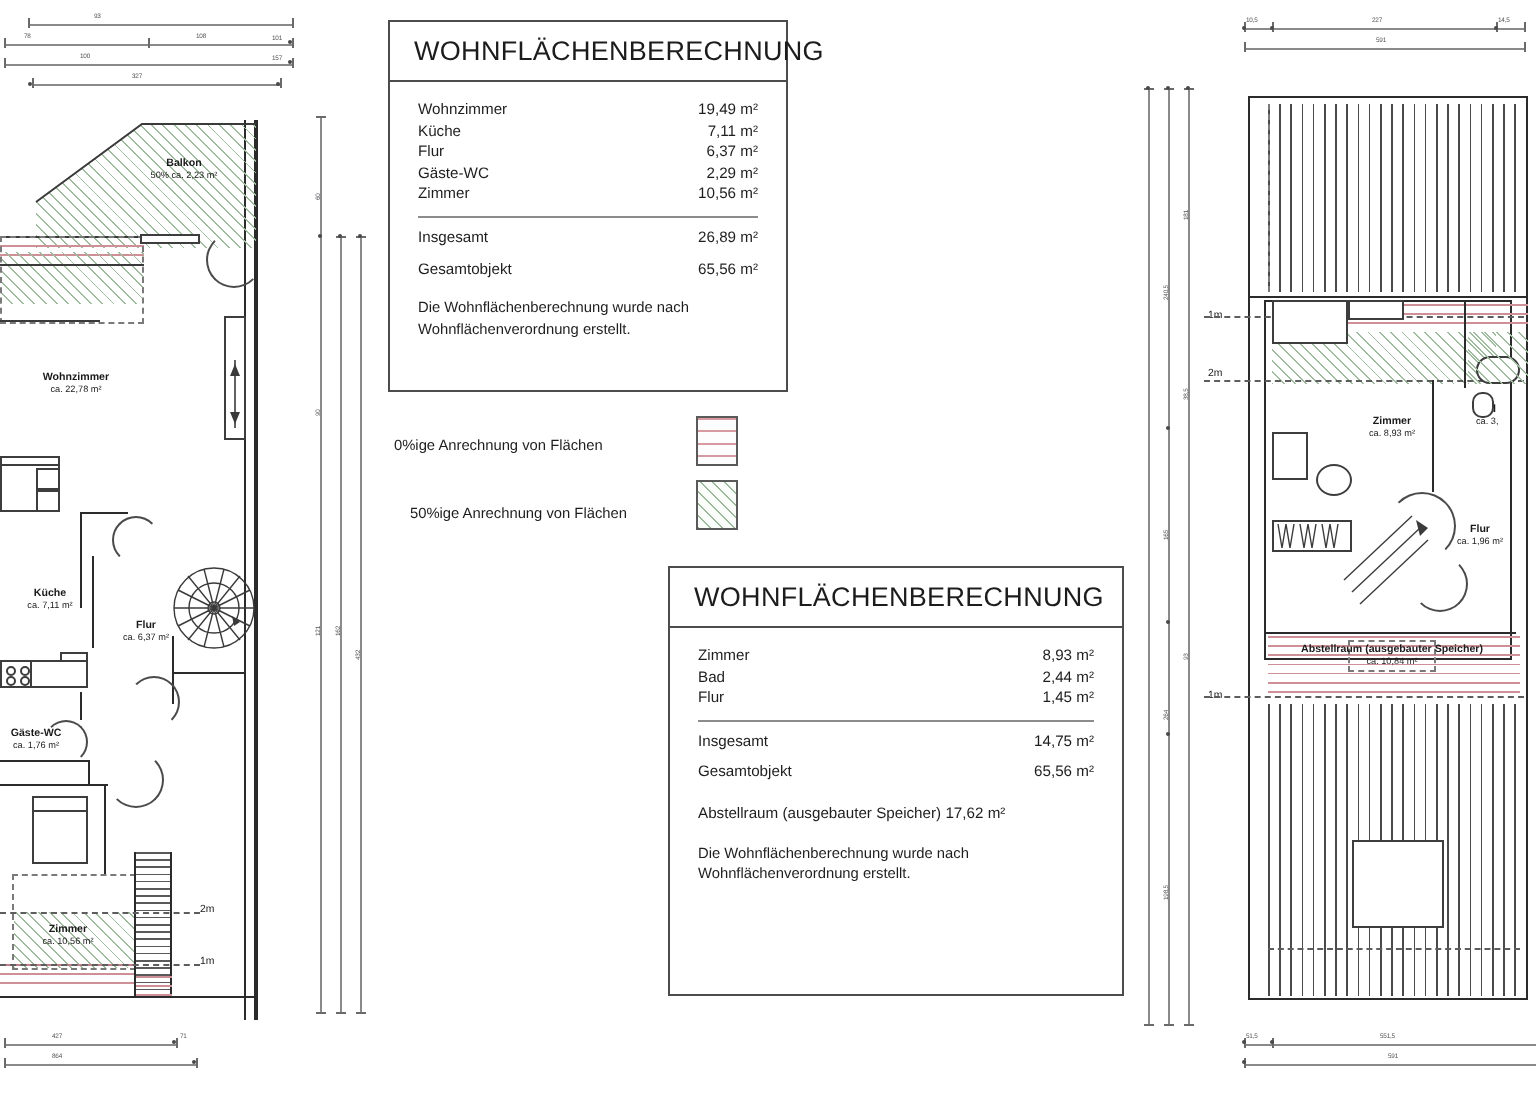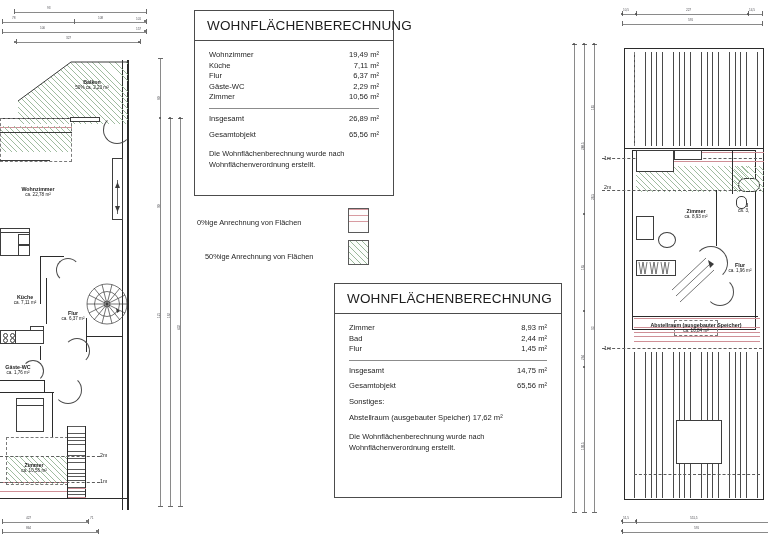--- a/index.html
+++ b/index.html
@@ -489,21 +489,20 @@
     <div class="calc-row">
       <span>Insgesamt</span>
       <span class="val">14,75 m²</span>
     </div>
     <div class="calc-gap-s"></div>
     <div class="calc-row">
       <span>Gesamtobjekt</span>
       <span class="val">65,56 m²</span>
     </div>
     <div class="calc-gap-s"></div>
-    <div class="calc-single">Sonstiges:</div>
     <div class="calc-gap-s"></div>
     <div class="calc-single">
       <span>Abstellraum (ausgebauter Speicher)</span>
       <span>17,62 m²</span>
     </div>
     <div class="calc-gap-m"></div>
     <div class="calc-note">Die Wohnflächenberechnung wurde nach</div>
     <div class="calc-note">Wohnflächenverordnung erstellt.</div>
   </div>
 </div>

